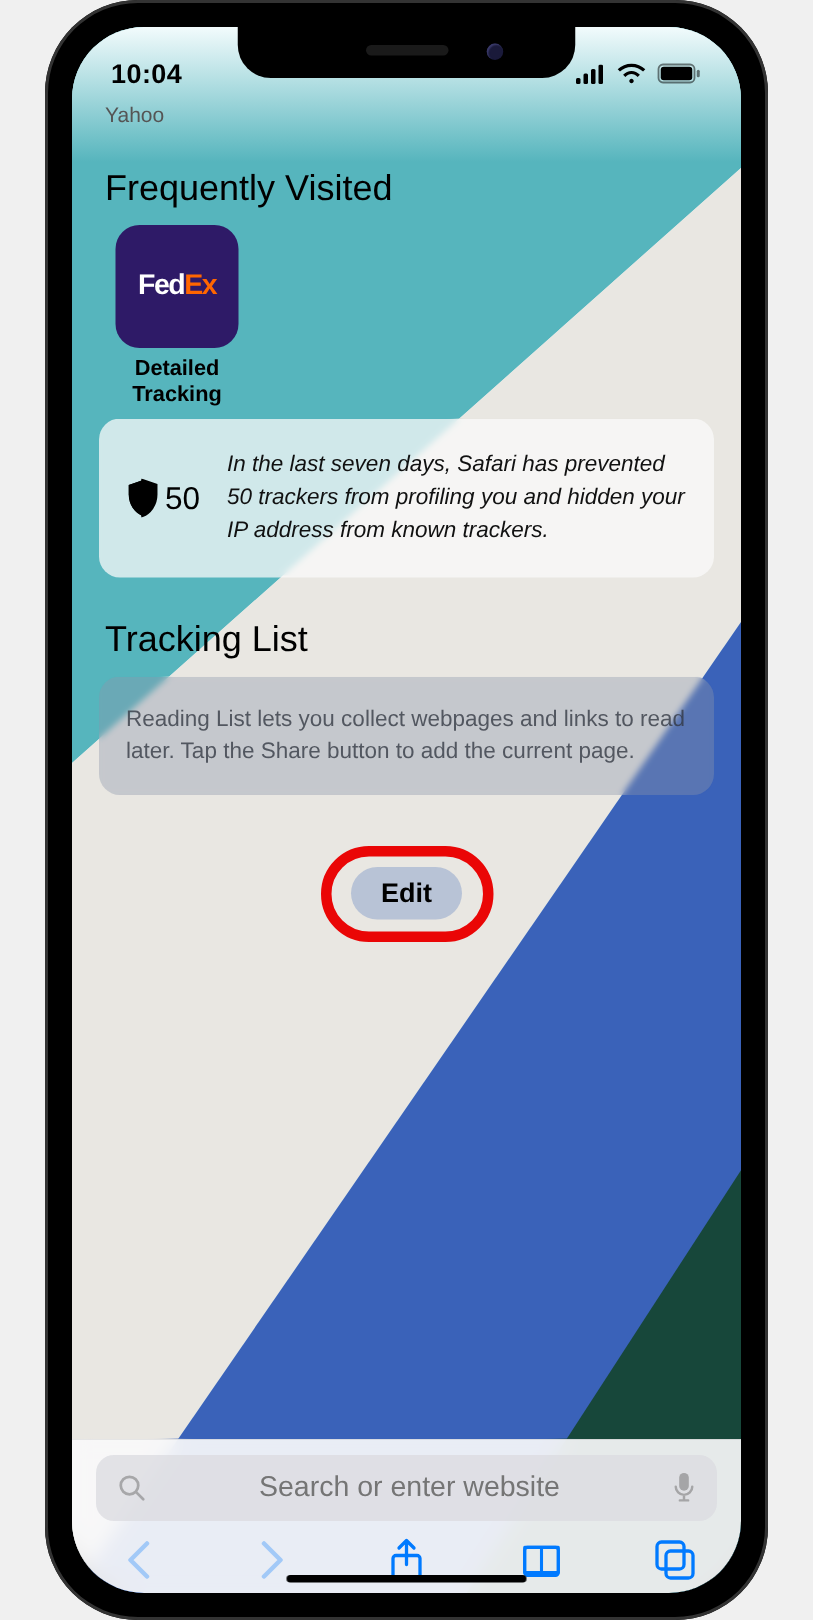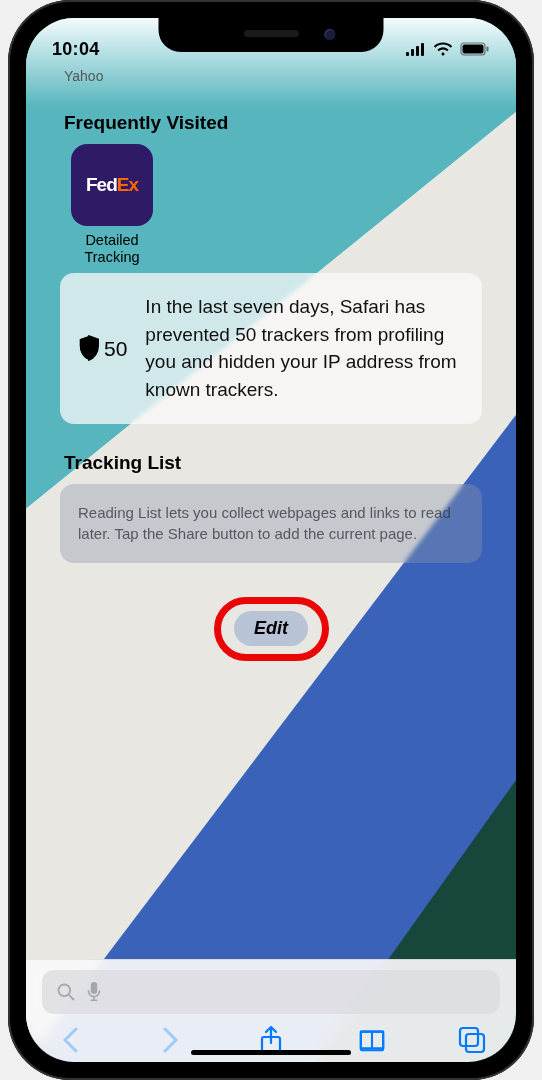--- a/index.html
+++ b/index.html
@@ -5,21 +5,21 @@
 * { margin: 0; padding: 0; box-sizing: border-box; font-family: -apple-system, BlinkMacSystemFont, "Segoe UI", Helvetica, Arial, sans-serif; }
 
 body {
   background: #f0f0f0;
   display: flex;
   justify-content: center;
   padding: 0;
 }
 
 .phone-frame {
-  width: 526px;
+  width: 482px;
   height: 1080px;
   background: #000;
   border-radius: 62px;
   padding: 18px;
   position: relative;
   box-shadow: inset 0 0 0 2px #333;
 }
 
 .screen {
   width: 100%;
@@ -102,34 +102,34 @@
   height: 46px;
   color: #000;
   font-weight: 600;
 }
 .status-time { font-size: 18px; letter-spacing: 0.3px; }
 .status-icons { display: flex; align-items: center; gap: 7px; }
 
 .content {
   position: relative;
   z-index: 5;
-  padding: 4px 34px 0;
+  padding: 4px 18px 0;
   height: calc(100% - 130px);
   overflow: hidden;
 }
 
 .ghost-label {
   color: #555;
   font-size: 14px;
   margin-left: 4px;
 }
 
 .section-title {
-  font-size: 19px;
-  font-weight: 700;
+  font-size: 24px;
+  font-weight: 400;
   color: #000;
   margin: 28px 0 10px 4px;
 }
 
 .fv-row {
   display: flex;
   margin-left: 4px;
   flex-direction: column;
 }
 .fv-item {
@@ -149,38 +149,38 @@
 .fv-tile.gs { background: #5bc2c6; }
 .fedex-text {
   color: #fff;
   font-weight: 800;
   font-size: 19px;
   letter-spacing: -1px;
 }
 .fedex-text .ex { color: #ff6600; }
 .fv-caption {
   font-size: 14.5px;
-  font-weight: 400;
+  font-weight: 700;
   color: #000;
   line-height: 1.15;
   white-space: pre-line;
 }
 
 .card {
   background: rgba(250,250,250,0.75);
   border-radius: 14px;
   padding: 20px 18px;
   margin-top: 8px;
   backdrop-filter: blur(2px);
 }
 .privacy-card { display: flex; align-items: center; gap: 18px; }
 .privacy-left { display: flex; align-items: flex-end; gap: 4px; }
 .shield { width: 22px; height: 26px; }
 .tracker-count { font-size: 21px; font-weight: 400; }
-.privacy-text { font-size: 19px; line-height: 1.45; color: #111; }
+.privacy-text { font-size: 15px; line-height: 1.45; color: #111; font-style: italic; }
 
 .reading-card {
   background: rgba(140,150,170,0.38);
   color: rgba(50,55,65,0.78);
   font-size: 15px;
   line-height: 1.45;
   padding: 18px 18px;
 }
 
 .edit-wrap {
@@ -197,21 +197,20 @@
   top: -14px;
 }
 .edit-btn {
   background: rgba(170,185,210,0.78);
   border: none;
   border-radius: 20px;
   padding: 7px 20px;
   font-size: 18px;
   font-weight: 600;
   color: #000;
-  font-style: italic;
 }
 
 .bottom-area {
   position: absolute;
   bottom: 0; left: 0; right: 0;
   z-index: 10;
   background: rgba(248,248,250,0.92);
   border-top: 0.5px solid rgba(0,0,0,0.08);
   padding: 10px 16px 8px;
   backdrop-filter: blur(6px);
@@ -331,20 +330,21 @@
         <button class="edit-btn">Edit</button>
       </div>
     </div>
 
     <div class="bottom-area">
       <div class="search-field">
         <svg class="search-mag" viewBox="0 0 24 24">
             <circle cx="10" cy="10" r="7" fill="none" stroke="#777" stroke-width="2.2"></circle>
             <line x1="15.5" y1="15.5" x2="21" y2="21" stroke="#777" stroke-width="2.2" stroke-linecap="round"></line>
           </svg>
+        <input type="text" placeholder="Search or enter website" style="">
         <svg class="mic-icon" viewBox="0 0 16 24">
             <rect x="4.5" y="1" width="7" height="13" rx="3.5" fill="#777"></rect>
             <path d="M2 11a6 6 0 0012 0M8 17v4M5 21h6" fill="none" stroke="#777" stroke-width="1.8" stroke-linecap="round"></path>
           </svg>
       </div>
       <div class="toolbar">
         <div class="tb-icon tb-disabled">
           <svg width="17" height="26" viewBox="0 0 17 26">
               <path d="M14 2L3 13l11 11" fill="none" stroke="#007aff" stroke-width="3" stroke-linecap="round" stroke-linejoin="round"></path>
             </svg>

